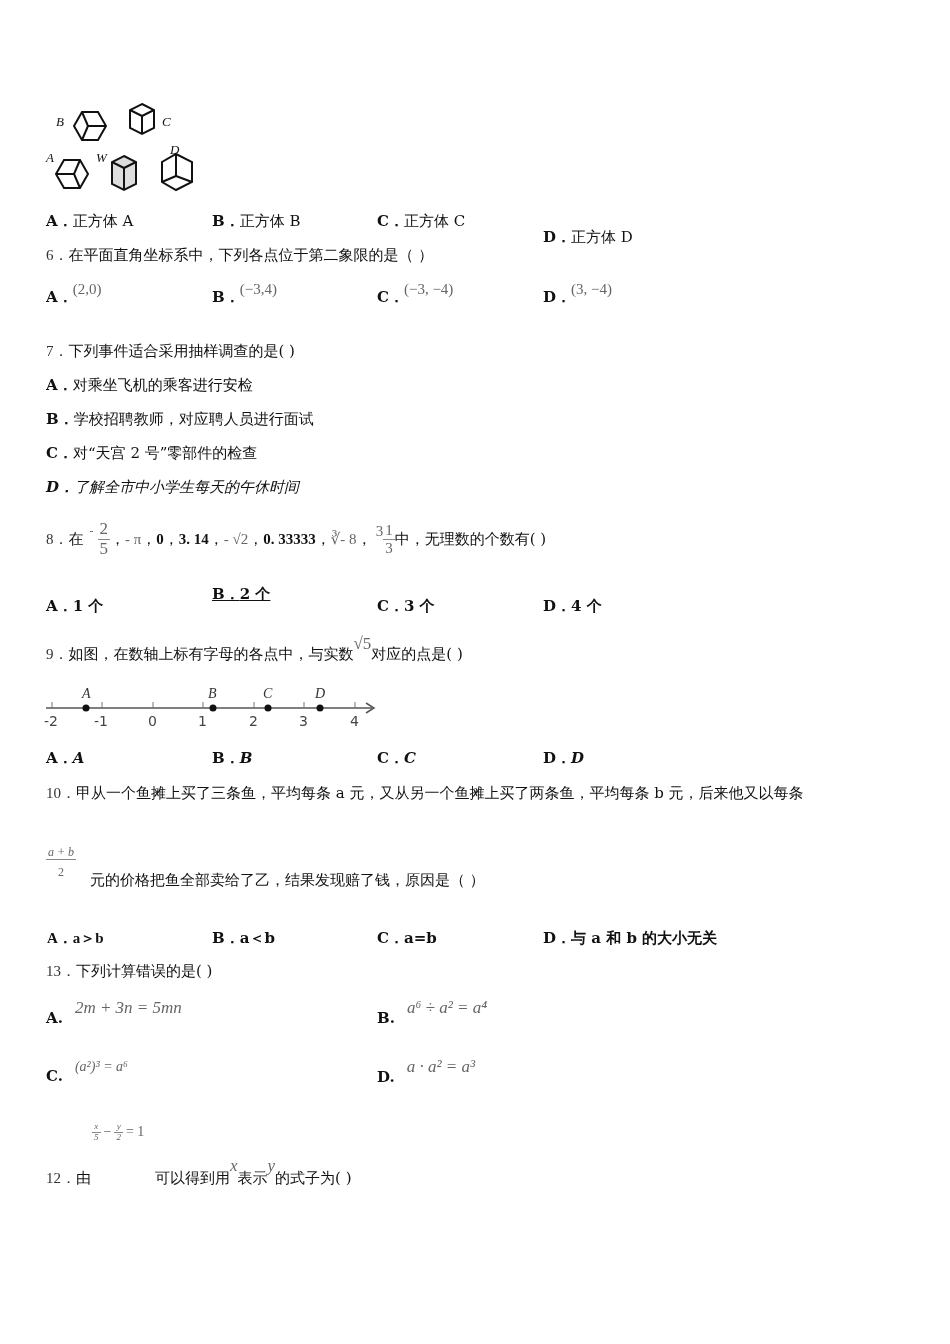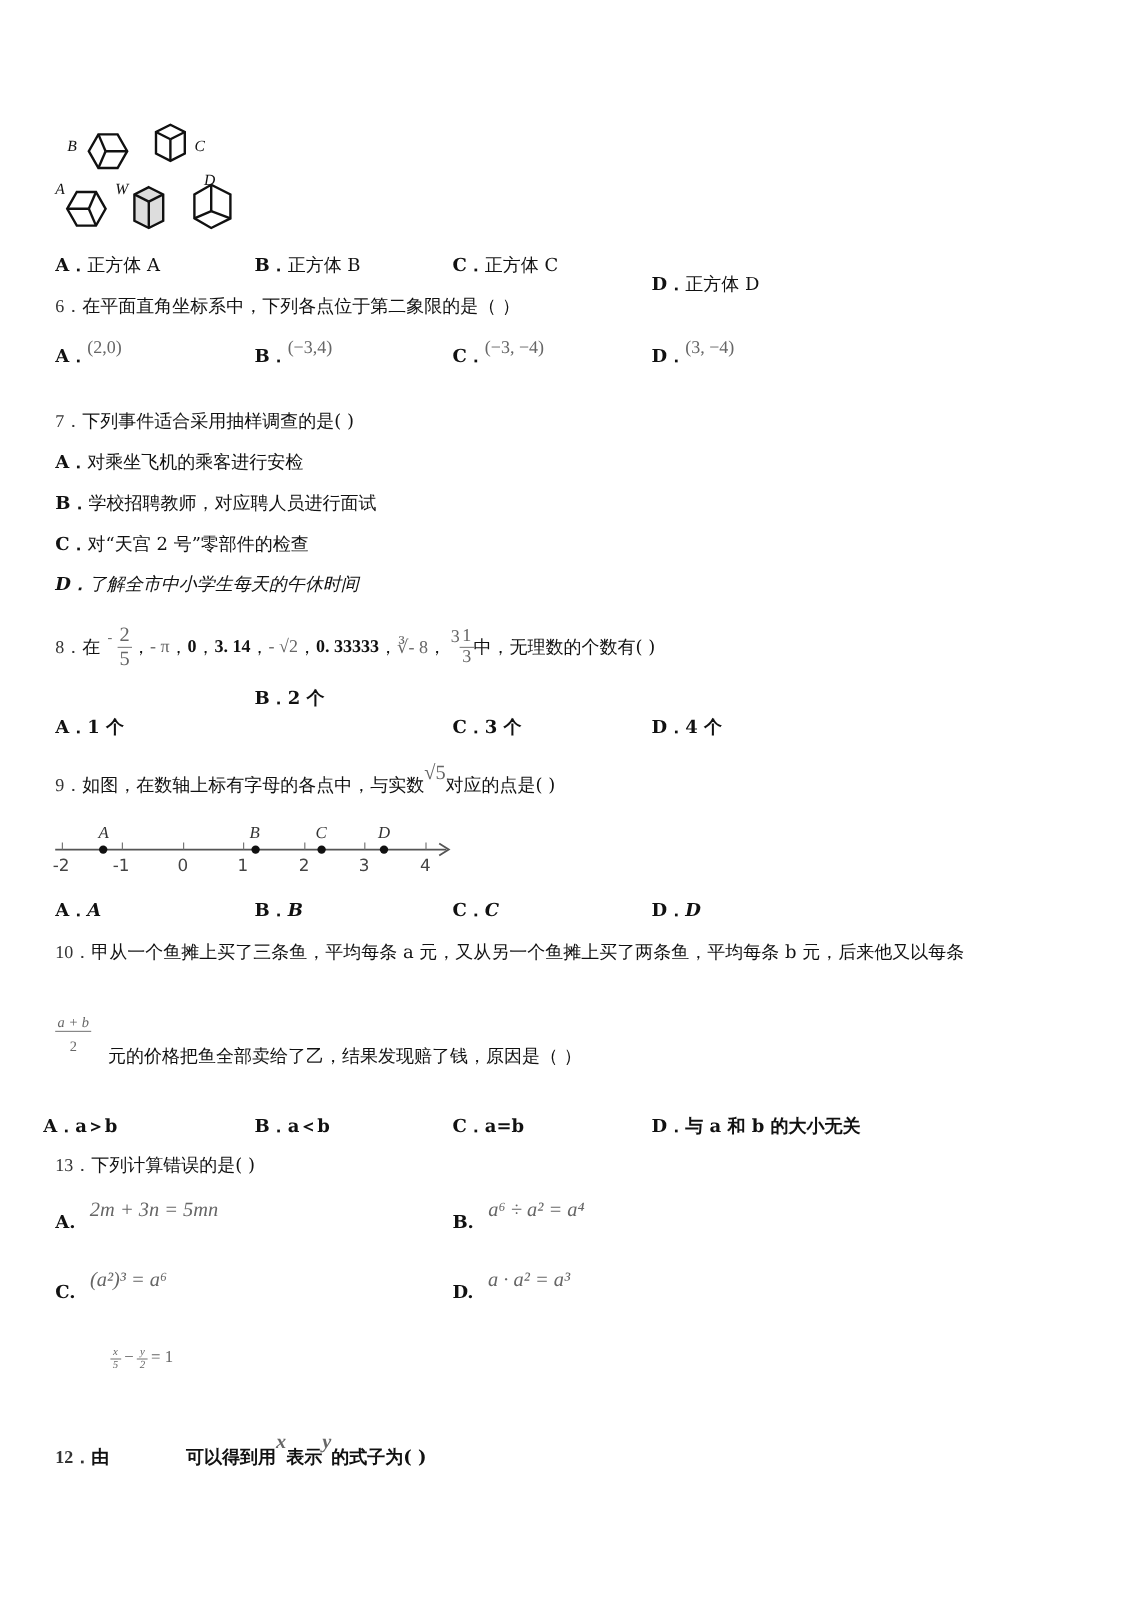--- a/index.html
+++ b/index.html
@@ -99,21 +99,21 @@
   <span class="mathup">∛- 8</span>
   <span>，</span>
   <span class="mathup" style="margin-left:4px;position:relative;top:-8px;">3</span>
   <span class="frac mathup" style="font-size:15px;">
       <span class="n">1</span>
       <span class="d">3</span>
     </span>
   <span>中，无理数的个数有(          )</span>
 </div>
 <div class="abs" style="left:46px;top:597px;text-align:center;"><span class="bold">A．</span><span class="bold">1 个</span></div>
-<div class="abs" style="left:212px;top:573px;"><span class="bold">B．</span><span class="bold">2 个</span></div>
+<div class="abs" style="left:212px;top:585px;text-decoration:underline;"><span class="bold">B．</span><span class="bold">2 个</span></div>
 <div class="abs" style="left:377px;top:597px;"><span class="bold">C．</span><span class="bold">3 个</span></div>
 <div class="abs" style="left:543px;top:597px;"><span class="bold">D．</span><span class="bold">4 个</span></div>
 
 <div class="abs" style="left:46px;top:644px;">
   <span class="qnum">9．</span><span>如图，在数轴上标有字母的各点中，与实数</span><span class="mathup" style="position:relative;top:-10px;font-size:17px;">√5</span><span>对应的点是(          )</span>
 </div>
 <div class="abs" style="left:44px;top:682px;width:336px;height:52px;">
   <svg width="336" height="52" viewBox="0 0 336 52">
     <line x1="2" y1="26" x2="328" y2="26" stroke="#555" stroke-width="1.5"></line>
     <polyline points="322,21 330,26 322,31" fill="none" stroke="#555" stroke-width="1.5"></polyline>
@@ -152,38 +152,38 @@
 <div class="abs" style="left:46px;top:749px;"><span class="bold">A．</span><i class="bold">A</i></div>
 <div class="abs" style="left:212px;top:749px;"><span class="bold">B．</span><i class="bold">B</i></div>
 <div class="abs" style="left:377px;top:749px;"><span class="bold">C．</span><i class="bold">C</i></div>
 <div class="abs" style="left:543px;top:749px;"><span class="bold">D．</span><i class="bold">D</i></div>
 
 <div class="abs" style="left:46px;top:784px;"><span class="qnum">10．</span><span>甲从一个鱼摊上买了三条鱼，平均每条 a 元，又从另一个鱼摊上买了两条鱼，平均每条 b 元，后来他又以每条</span></div>
 <div class="abs" style="left:46px;top:846px;">
   <span class="frac math" style="font-size:12px;"><span class="n">a + b</span><span class="d mathup" style="font-style:normal;padding-top:6px;">2</span></span>
 </div>
 <div class="abs" style="left:90px;top:871px;"><span>元的价格把鱼全部卖给了乙，结果发现赔了钱，原因是（        ）</span></div>
-<div class="abs" style="left:36px;top:929px;"><span class="bold">A．</span><span class="bold">a＞b</span></div>
+<div class="abs" style="left:47px;top:929px;font-family:Liberation Serif, serif;"><span class="bold">A．</span><span class="bold">a＞b</span></div>
 <div class="abs" style="left:212px;top:929px;"><span class="bold">B．</span><span class="bold">a＜b</span></div>
 <div class="abs" style="left:377px;top:929px;"><span class="bold">C．</span><span class="bold">a=b</span></div>
 <div class="abs" style="left:543px;top:929px;"><span class="bold">D．</span><span class="bold">与 a 和 b 的大小无关</span></div>
 
 <div class="abs" style="left:46px;top:962px;"><span class="qnum">13．</span><span>下列计算错误的是(            )</span></div>
 <div class="abs" style="left:46px;top:1008px;"><span class="bold">A.</span><span class="math" style="position:relative;top:-10px;margin-left:12px;font-size:17px;">2m + 3n = 5mn</span></div>
 <div class="abs" style="left:377px;top:1008px;"><span class="bold">B.</span><span class="math" style="position:relative;top:-10px;margin-left:12px;font-size:17px;">a⁶ ÷ a² = a⁴</span></div>
-<div class="abs" style="left:46px;top:1067px;"><span class="bold">C.</span><span class="math" style="position:relative;top:-10px;margin-left:12px;font-size:17px;">(a²)³ = a⁶</span></div>
+<div class="abs" style="left:46px;top:1067px;"><span class="bold">C.</span><span class="math" style="position:relative;top:-10px;margin-left:12px;font-size:14px;">(a²)³ = a⁶</span></div>
 <div class="abs" style="left:377px;top:1067px;"><span class="bold">D.</span><span class="math" style="position:relative;top:-10px;margin-left:12px;font-size:17px;">a · a² = a³</span></div>
 
 <div class="abs" style="left:92px;top:1122px;font-size:10px;display:flex;align-items:center;color:#555;">
   <span class="frac math" style="font-size:9px;">
       <span class="n">x</span>
       <span class="d mathup">5</span>
     </span>
   <span class="mathup" style="font-size:14px;margin:0 3px;">−</span>
   <span class="frac math" style="font-size:9px;">
       <span class="n">y</span>
       <span class="d mathup">2</span>
     </span>
   <span class="mathup" style="font-size:14px;margin-left:3px;">= 1</span>
 </div>
-<div class="abs" style="left:46px;top:1204px;font-weight:bold;">
+<div class="abs" style="left:46px;top:1168px;">
   <span class="qnum">12．</span><span>由</span><span style="display:inline-block;width:64px;"></span><span>可以得到用</span><span class="math" style="position:relative;top:-12px;font-size:17px;">x</span><span>表示</span><span class="math" style="position:relative;top:-12px;font-size:17px;">y</span><span>的式子为(      )</span>
 </div>
 
 </body></html>

